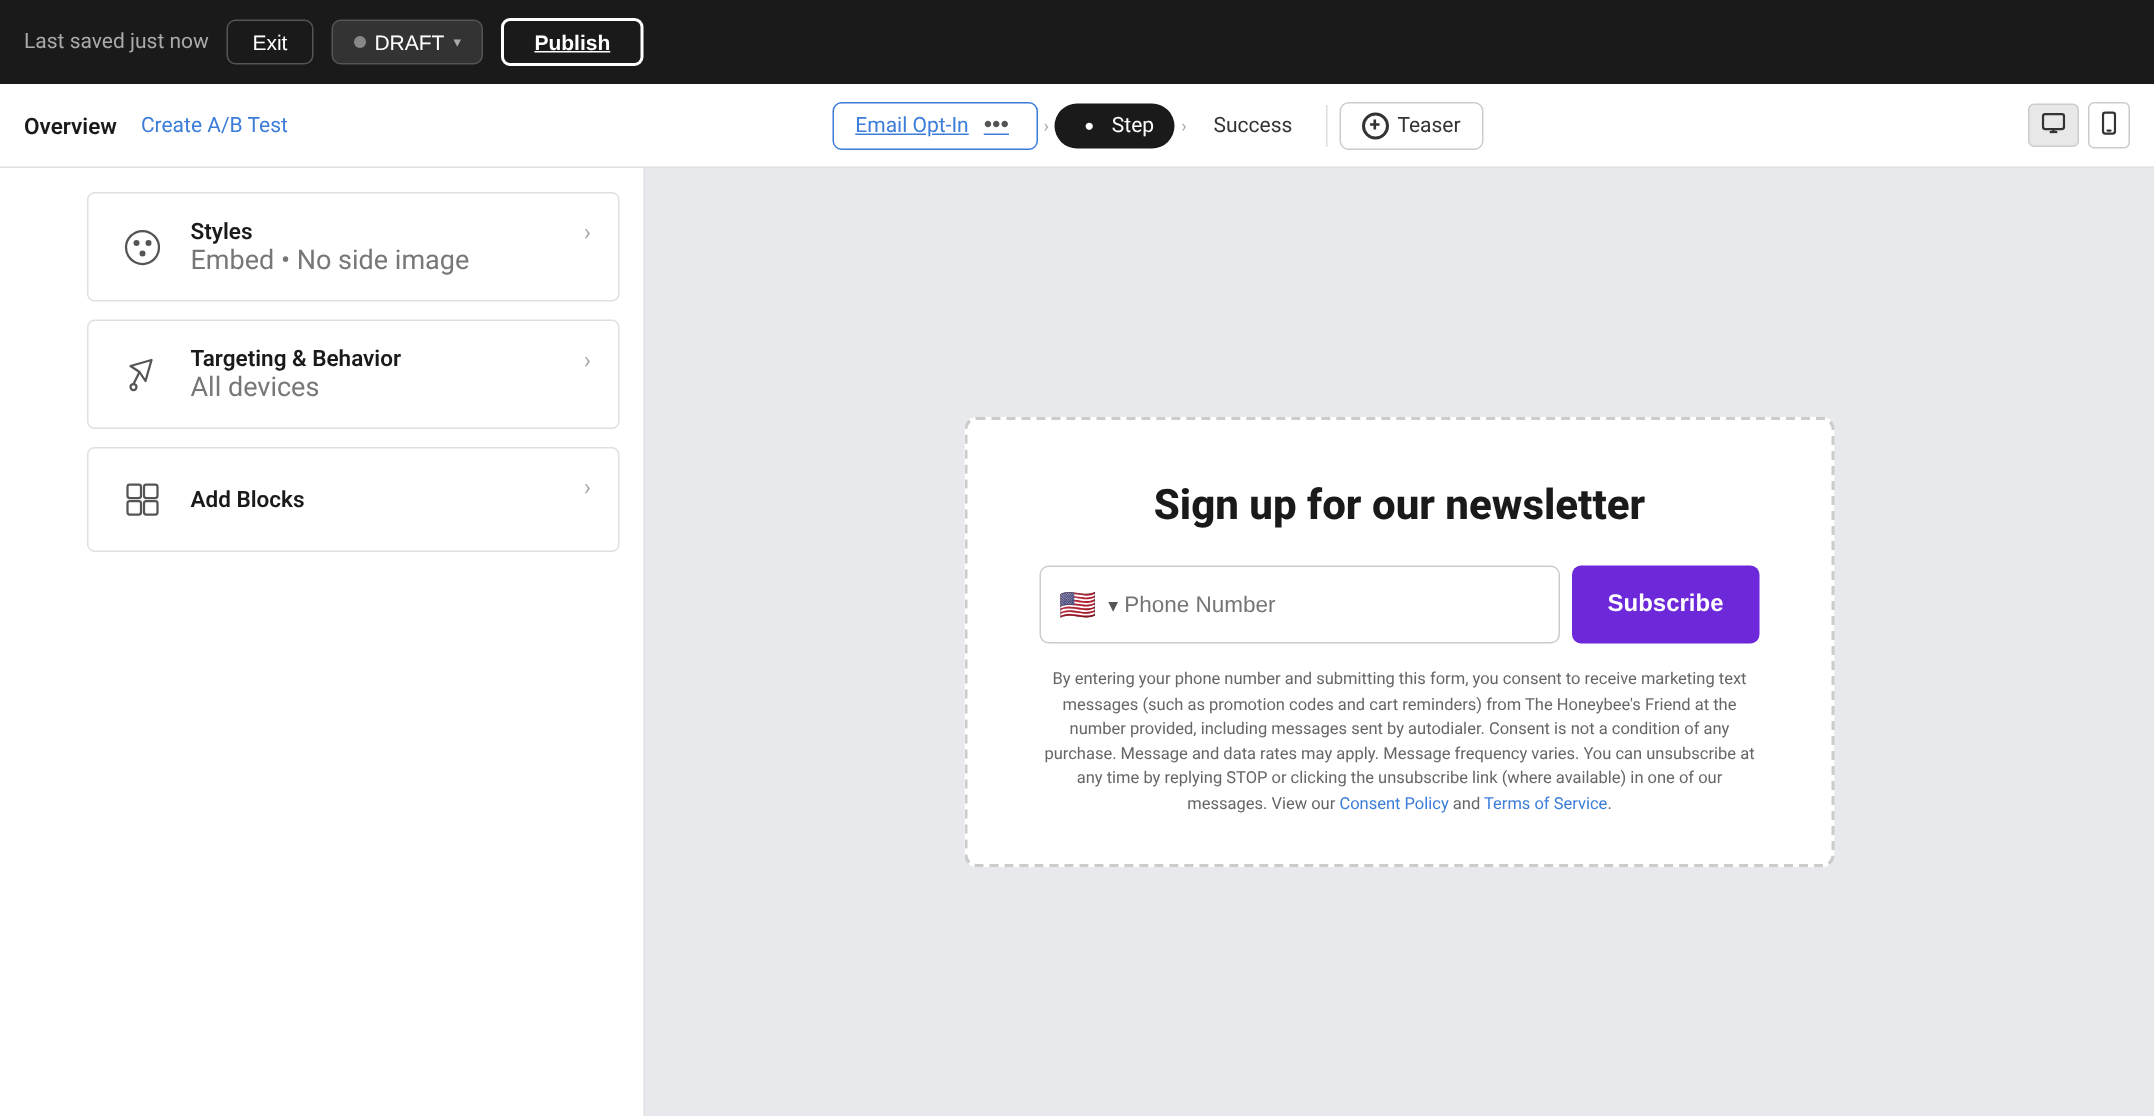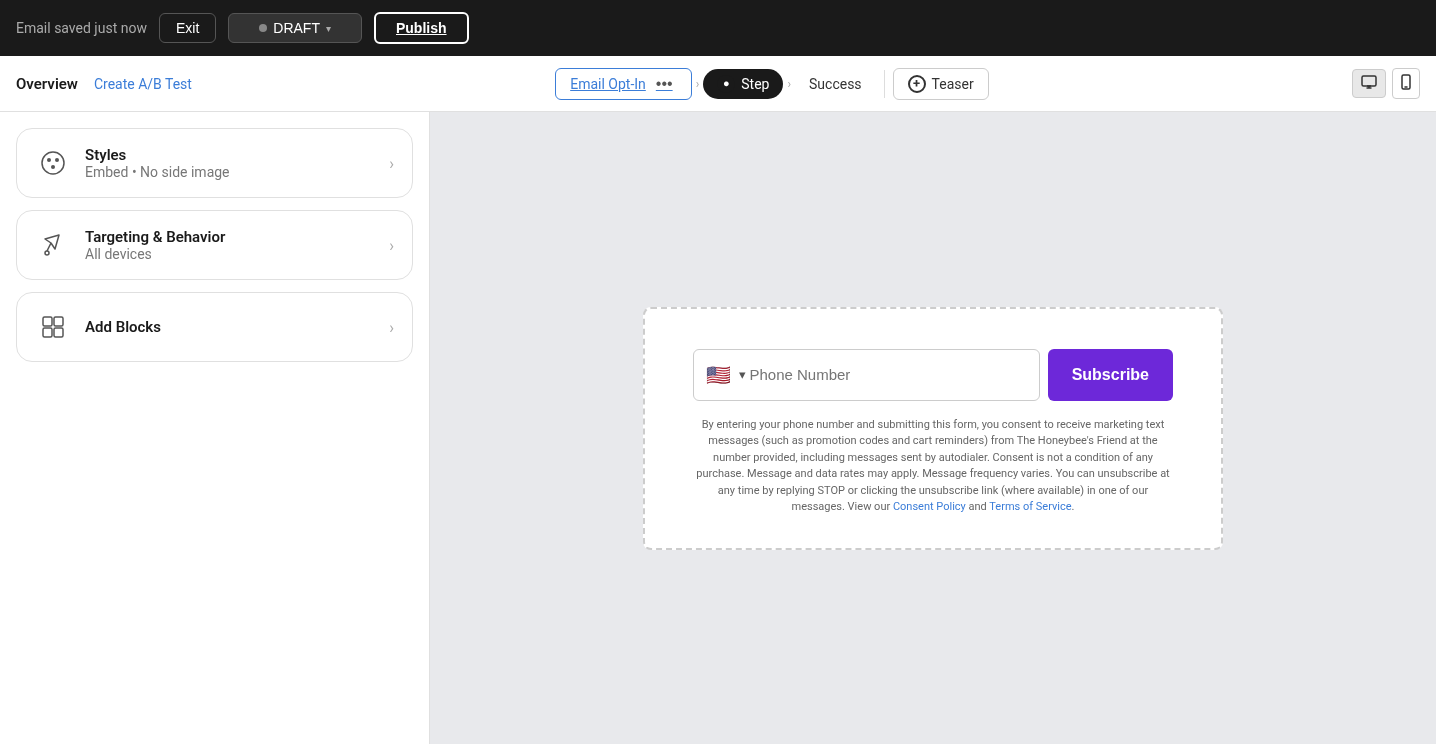--- a/index.html
+++ b/index.html
@@ -59,21 +59,21 @@
       color: white;
       padding: 6px 16px;
       border-radius: 6px;
       cursor: pointer;
       font-size: 14px;
     }
     .draft-btn {
       background: #333;
       border: 1px solid #555;
       color: white;
-      padding: 6px 30px;
+      padding: 6px 14px;
       border-radius: 6px;
       cursor: pointer;
       font-size: 14px;
       display: flex;
       align-items: center;
       gap: 6px;
     }
     .draft-dot {
       width: 8px;
       height: 8px;
@@ -225,27 +225,27 @@
       width: 430px;
       background: white;
       border-right: 1px solid #e0e0e0;
       padding: 16px;
       display: flex;
       flex-direction: column;
       gap: 12px;
     }
     .sidebar-card {
       border: 1px solid #e0e0e0;
-      border-radius: 16px;
+      border-radius: 5px;
       padding: 16px 18px;
       display: flex;
-      align-items: center;
       justify-content: space-between;
       cursor: pointer;
       background: white;
+      margin-left: 42px;
     }
     .sidebar-card-left {
       display: flex;
       align-items: center;
       gap: 14px;
     }
     .card-icon {
       width: 36px;
       height: 36px;
       display: flex;
@@ -253,21 +253,21 @@
       justify-content: center;
       color: #555;
     }
     .card-content {}
     .card-title {
       font-size: 15px;
       font-weight: 600;
       color: #1a1a1a;
     }
     .card-subtitle {
-      font-size: 14px;
+      font-size: 18px;
       color: #777;
     }
     .chevron-right {
       color: #aaa;
       font-size: 16px;
     }
 
     
     .preview-area {
       flex: 1;
@@ -348,21 +348,21 @@
     .disclaimer a {
       color: #3b7dd8;
       text-decoration: none;
     }
   </style>
 </head>
 <body>
 
 <nav class="top-nav">
   <div class="top-nav-right">
-    <span class="last-saved">Email saved just now</span>
+    <span class="last-saved">Last saved just now</span>
     <button class="exit-btn">Exit</button>
     <button class="draft-btn">
       <span class="draft-dot"></span>
       <span>DRAFT</span>
       <span class="draft-arrow">▾</span>
     </button>
     <button class="publish-btn">Publish</button>
   </div>
 </nav>
 
@@ -465,20 +465,21 @@
         <div class="card-content">
           <div class="card-title">Add Blocks</div>
         </div>
       </div>
       <span class="chevron-right">›</span>
     </div>
   </aside>
 
   <main class="preview-area">
     <div class="form-card">
+      <h2 class="form-title">Sign up for our newsletter</h2>
       <div class="phone-row">
         <div class="phone-input-wrapper">
           <span class="flag-icon">🇺🇸</span>
           <button class="flag-dropdown">▾</button>
           <input class="phone-input" type="tel" placeholder="Phone Number" style="">
         </div>
         <button class="subscribe-btn">Subscribe</button>
       </div>
       <p class="disclaimer">
         <span>By entering your phone number and submitting this form, you consent to receive marketing text messages (such as promotion codes and cart reminders) from The Honeybee's Friend at the number provided, including messages sent by autodialer. Consent is not a condition of any purchase. Message and data rates may apply. Message frequency varies. You can unsubscribe at any time by replying STOP or clicking the unsubscribe link (where available) in one of our messages. View our</span>

